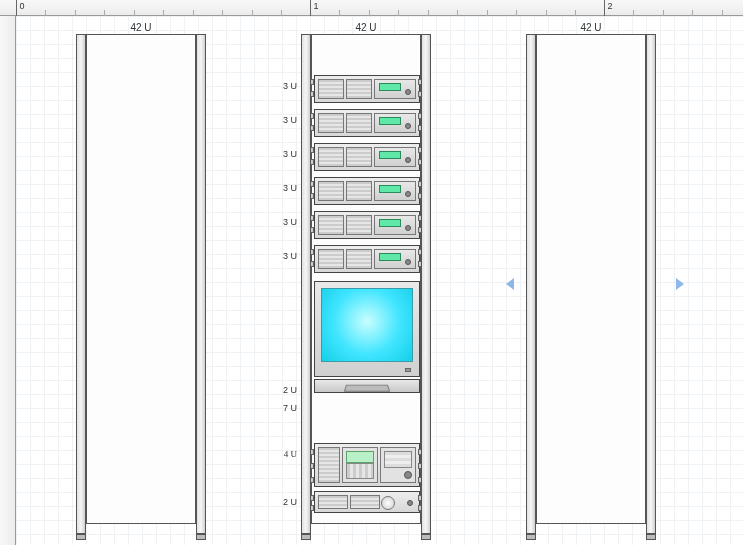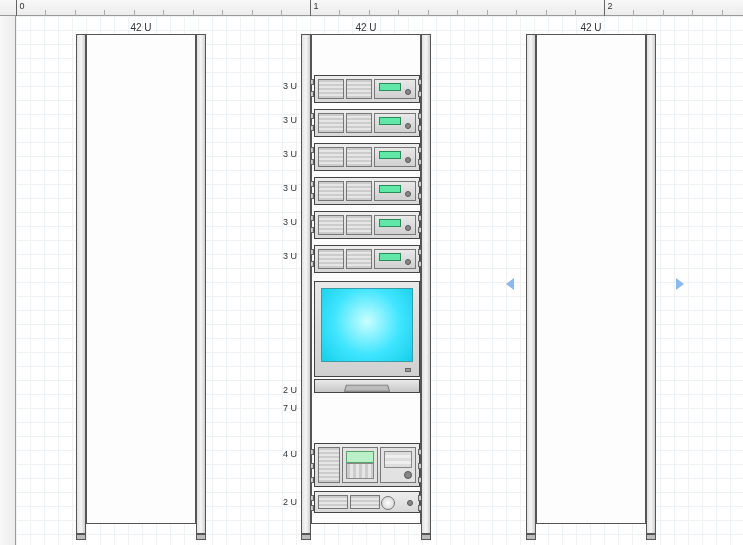--- a/index.html
+++ b/index.html
@@ -435,16 +435,16 @@
 
   <div id="ulabels">
       <div class="u-label" style="left: 281px; right: auto; top: 70px; transform: translate(-100%, -50%);">3 U</div>
       <div class="u-label" style="left: 281px; right: auto; top: 104px; transform: translate(-100%, -50%);">3 U</div>
       <div class="u-label" style="left: 281px; right: auto; top: 138px; transform: translate(-100%, -50%);">3 U</div>
       <div class="u-label" style="left: 281px; right: auto; top: 172px; transform: translate(-100%, -50%);">3 U</div>
       <div class="u-label" style="left: 281px; right: auto; top: 206px; transform: translate(-100%, -50%);">3 U</div>
       <div class="u-label" style="left: 281px; right: auto; top: 240px; transform: translate(-100%, -50%);">3 U</div>
       <div class="u-label" style="left: 281px; right: auto; top: 374px; transform: translate(-100%, -50%);">2 U</div>
       <div class="u-label" style="left: 281px; right: auto; top: 392px; transform: translate(-100%, -50%);">7 U</div>
-      <div class="u-label" style="left: 281px; right: auto; top: 438px; transform: translate(-100%, -50%);">4 U</div>
+      <div class="u-label" style="left: 281px; right: auto; top: 438px; transform: translate(-100%, -50%); font-family: Liberation Serif, serif;">4 U</div>
       <div class="u-label" style="left: 281px; right: auto; top: 486px; transform: translate(-100%, -50%);">2 U</div>
     </div>
 </div>
 
 </body></html>

